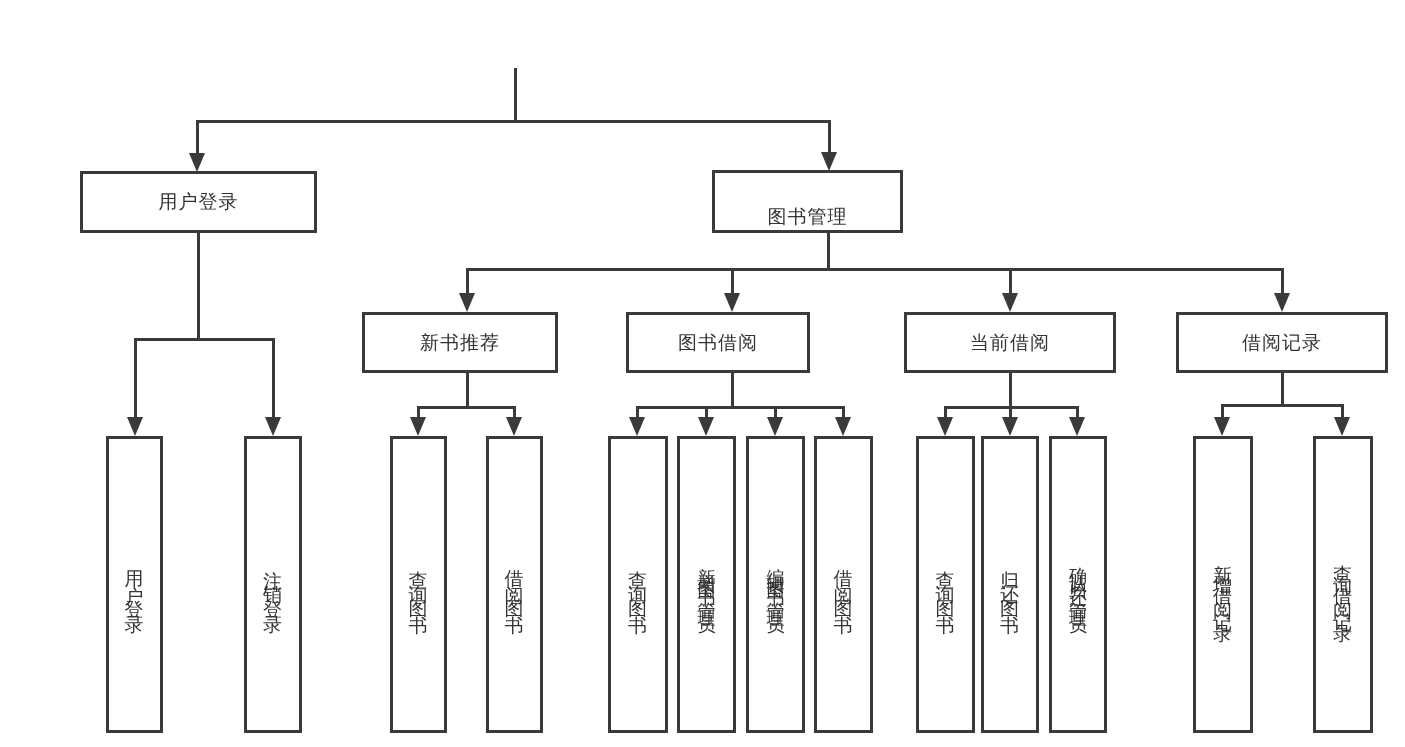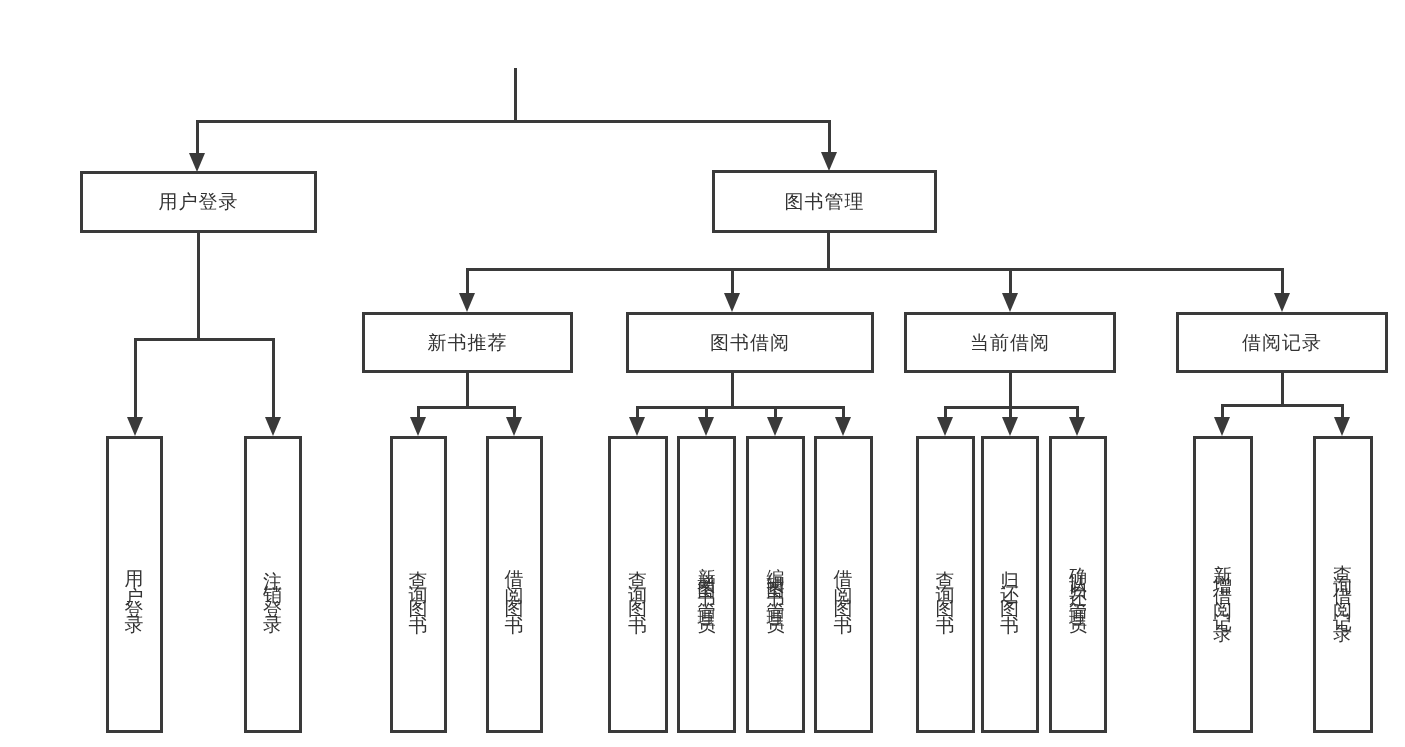--- a/index.html
+++ b/index.html
@@ -84,21 +84,21 @@
   <div class="vline" style="left:514px; top:68px; height:53px;"></div>
   <div class="hline" style="left:196px; top:120px; width:635px;"></div>
   <div class="vline" style="left:196px; top:120px; height:36px;"></div>
   <div class="arrow" style="left:189px; top:153px;"></div>
   <div class="vline" style="left:828px; top:120px; height:36px;"></div>
   <div class="arrow" style="left:821px; top:152px;"></div>
 
   <div class="box" style="left:80px; top:171px; width:237px; height:62px;">
     <span>用户登录</span>
   </div>
-  <div class="box" style="left:712px; top:170px; width:225px; height:63px;">
+  <div class="box" style="left:712px; top:170px; width:191px; height:63px;align-items:flex-end;">
     <span>图书管理</span>
   </div>
 
   <div class="vline" style="left:197px; top:233px; height:108px;"></div>
   <div class="hline" style="left:134px; top:338px; width:141px;"></div>
   <div class="vline" style="left:134px; top:338px; height:82px;"></div>
   <div class="arrow" style="left:127px; top:417px;"></div>
   <div class="vline" style="left:272px; top:338px; height:82px;"></div>
   <div class="arrow" style="left:265px; top:417px;"></div>
 
@@ -106,24 +106,24 @@
   <div class="hline" style="left:466px; top:268px; width:817px;"></div>
   <div class="vline" style="left:466px; top:268px; height:28px;"></div>
   <div class="arrow" style="left:459px; top:293px;"></div>
   <div class="vline" style="left:731px; top:268px; height:28px;"></div>
   <div class="arrow" style="left:724px; top:293px;"></div>
   <div class="vline" style="left:1009px; top:268px; height:28px;"></div>
   <div class="arrow" style="left:1002px; top:293px;"></div>
   <div class="vline" style="left:1281px; top:268px; height:28px;"></div>
   <div class="arrow" style="left:1274px; top:293px;"></div>
 
-  <div class="box" style="left:362px; top:312px; width:211px; height:61px;">
+  <div class="box" style="left:362px; top:312px; width:196px; height:61px;">
     <span>新书推荐</span>
   </div>
-  <div class="box" style="left:626px; top:312px; width:248px; height:61px;">
+  <div class="box" style="left:626px; top:312px; width:184px; height:61px;">
     <span>图书借阅</span>
   </div>
   <div class="box" style="left:904px; top:312px; width:212px; height:61px;">
     <span>当前借阅</span>
   </div>
   <div class="box" style="left:1176px; top:312px; width:212px; height:61px;">
     <span>借阅记录</span>
   </div>
 
   <div class="vline" style="left:466px; top:373px; height:35px;"></div>

